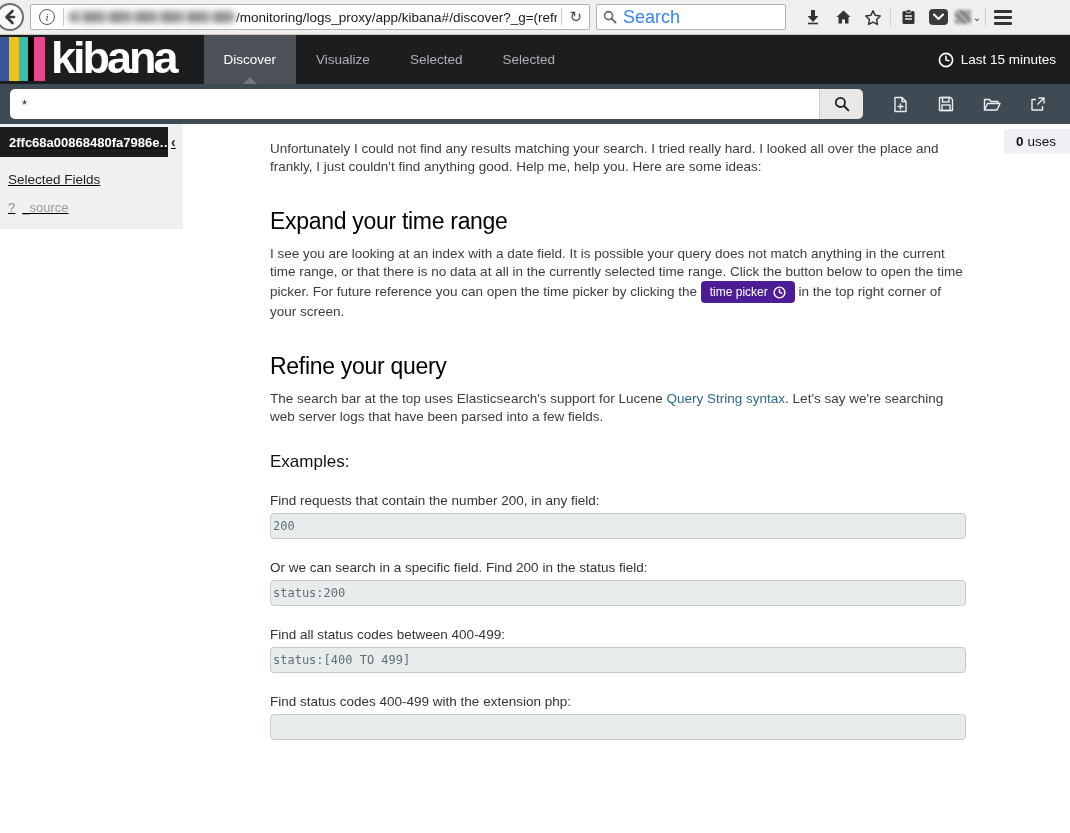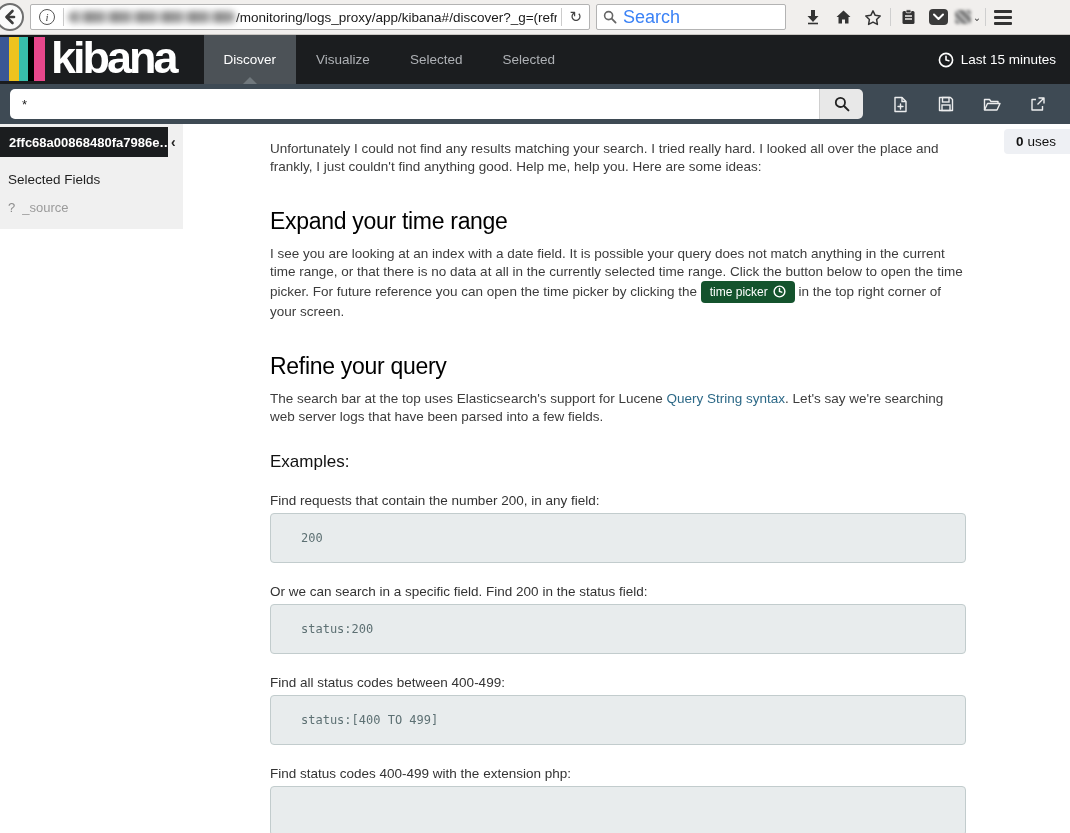--- a/index.html
+++ b/index.html
@@ -45,41 +45,41 @@
   .query-input{flex:1;border:none;outline:none;border-radius:5px 0 0 5px;padding:0 12px;font-size:13px;color:#222;font-family:"Liberation Sans",sans-serif;}
   .query-submit{width:44px;background:#e8e8e8;border:none;border-left:1px solid #cfcfcf;border-radius:0 5px 5px 0;display:flex;align-items:center;justify-content:center;cursor:pointer;}
   .qb-icons{display:flex;align-items:center;margin-left:14px;}
   .qb-btn{width:46px;height:30px;display:flex;align-items:center;justify-content:center;opacity:.9;cursor:pointer;}
 
   
   .kbn-body{position:relative;display:flex;height:709px;background:#fff;}
   .hits-badge{position:absolute;top:5px;right:0;background:#eef0f4;border-radius:4px 0 0 4px;padding:5px 14px 5px 12px;font-size:13.5px;color:#111;}
   .hits-badge b{font-weight:700;margin-right:4px;}
 
-  .sidebar{width:183px;flex:0 0 183px;}
+  .sidebar{width:183px;flex:0 0 183px;text-decoration:underline;}
   .sidebar-panel{background:#f0f0f0;padding:3px 0 14px;}
   .index-row{display:flex;align-items:center;}
   .index-bar{width:168px;height:30px;background:#1b1d1f;color:#fff;font-size:13px;font-weight:700;display:flex;align-items:center;padding:0 9px;white-space:nowrap;overflow:hidden;cursor:pointer;}
   .collapse-chevron{font-size:14px;font-weight:700;color:#222;padding:0 3px;cursor:pointer;}
   .side-heading{font-size:13.5px;color:#1f1f1f;margin:15px 0 0 8px;}
   .field-row{display:flex;align-items:center;margin:13px 0 0 8px;font-size:13px;color:#9b9b9b;cursor:pointer;}
   .field-type{margin-right:7px;color:#8d8d8d;}
   .avail-row{display:flex;align-items:center;justify-content:space-between;margin:12px 8px 0 8px;}
   .gear-btn{width:27px;height:22px;border:none;border-radius:4px;background:#6d8089;color:#fff;font-size:13px;display:flex;align-items:center;justify-content:center;cursor:pointer;padding:0;}
 
   .content{flex:1;padding:0 104px 0 87px;color:#3c3c3c;}
   .page-title{font-size:30px;font-weight:400;color:#000;margin:52px 0 0;display:flex;align-items:center;gap:10px;letter-spacing:-.5px;}
   .intro{font-size:13.5px;line-height:18px;margin:16px 0 0;max-width:680px;}
   h2.sec{font-size:23px;font-weight:400;color:#000;margin:32px 0 0;letter-spacing:-.3px;}
   .sec-text{font-size:13.5px;line-height:18px;margin:10px 0 0;max-width:700px;}
-  .inline-btn{display:inline-flex;align-items:flex-start;gap:5px;background:#14532d;color:#fff;border:none;border-radius:4px;font-size:12px;padding:4px 9px;vertical-align:middle;cursor:pointer;font-family:"Liberation Sans",sans-serif;}
+  .inline-btn{display:inline-flex;align-items:center;gap:5px;background:#4c1d95;color:#fff;border:none;border-radius:4px;font-size:12px;padding:4px 9px;vertical-align:middle;cursor:pointer;font-family:"Liberation Sans",sans-serif;}
   a.lucene-link{color:#2d6987;text-decoration:none;cursor:pointer;}
   .examples-title{font-size:17px;font-weight:400;color:#111;margin:26px 0 12px;}
   .example-label{font-size:13.5px;color:#333;margin:21px 0 5px;}
-  .code-box{height:50px;background:#e8eced;border:1px solid #c2cccd;border-radius:4px;display:flex;align-items:center;padding:0 30px;font-family:"DejaVu Sans Mono",monospace;font-size:12px;color:#5d7073;}
+  .code-box{height:26px;background:#e8eced;border:1px solid #c2cccd;border-radius:4px;display:flex;align-items:center;padding:0 2px;font-family:"DejaVu Sans Mono",monospace;font-size:12px;color:#5d7073;}
 
   svg{display:block;}
 </style>
 </head>
 <body>
 
 <div class="browser-bar">
   <div class="back-btn">
     <svg width="16" height="16" viewBox="0 0 16 16">
         <path d="M10.5 2 L4.5 8 L10.5 14" fill="none" stroke="#3c3c3c" stroke-width="2.6" stroke-linecap="round" stroke-linejoin="round"></path>

